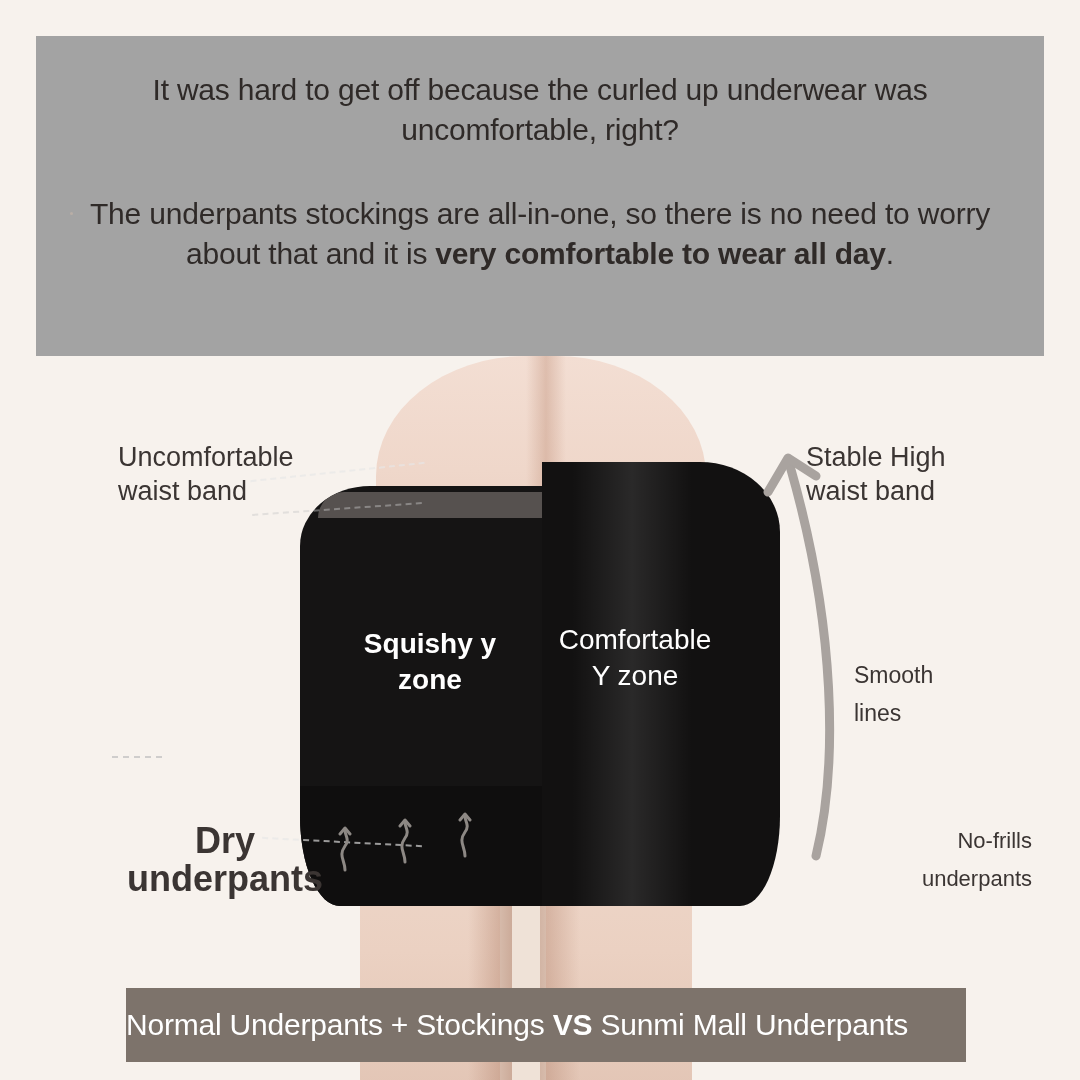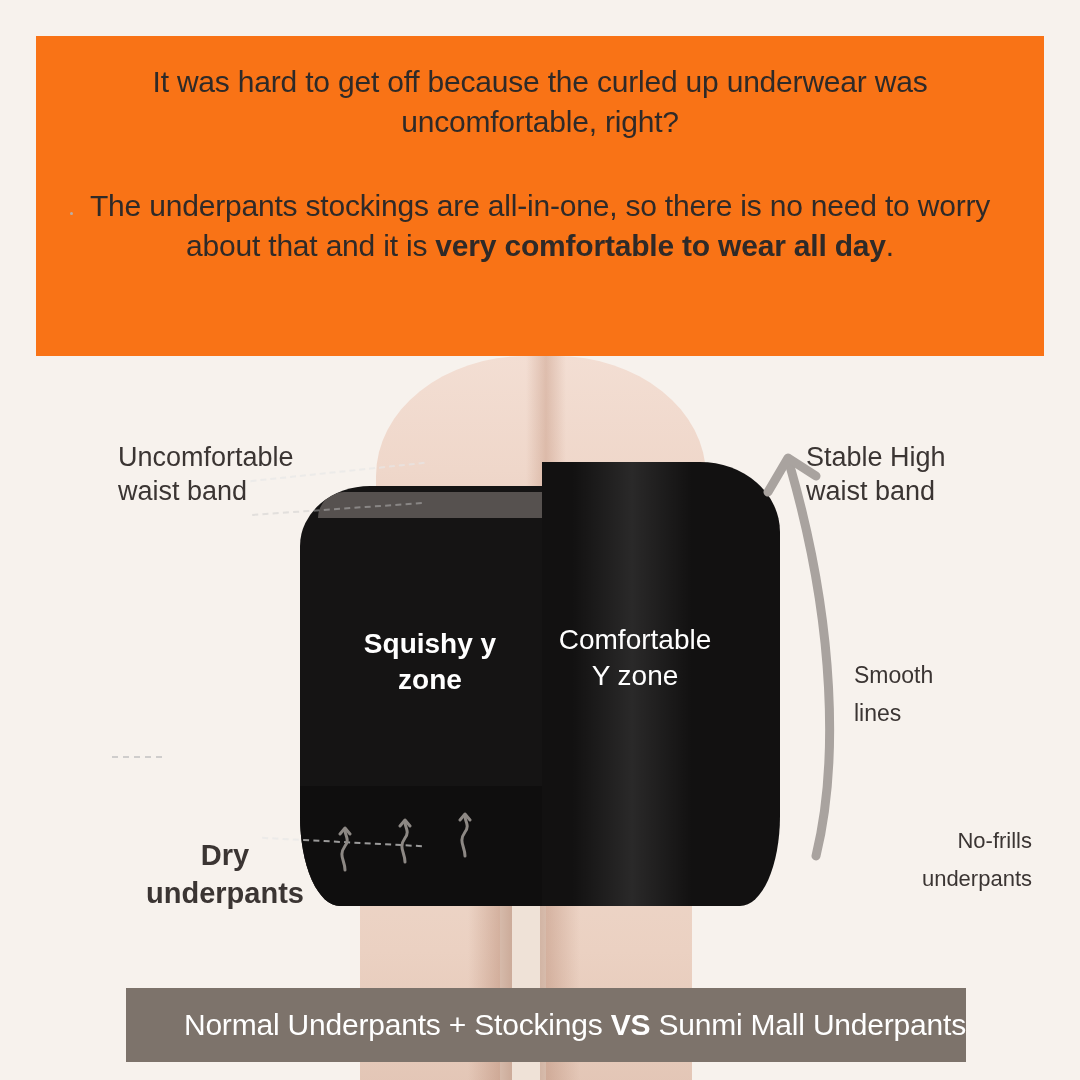--- a/index.html
+++ b/index.html
@@ -21,23 +21,23 @@
     overflow: hidden;
   }
 
   
   .copy-card {
     position: absolute;
     left: 36px;
     top: 36px;
     width: 1008px;
     height: 320px;
-    background: #f97316;
+    background: #a3a3a3;
     box-sizing: border-box;
-    padding: 26px 40px 0 40px;
+    padding: 34px 40px 0 40px;
     text-align: center;
   }
   .copy-line {
     color: #2f2a28;
     font-size: 30px;
     line-height: 40px;
     letter-spacing: -0.2px;
   }
   .copy-block-1 { margin: 0 0 44px 0; }
   .copy-block-2 { margin: 0; }
@@ -237,38 +237,38 @@
   }
   .lbl-white {
     position: absolute;
     color: #ffffff;
     font-size: 28px;
     line-height: 36px;
     text-align: center;
   }
 
   .lbl-uncomfortable { left: 118px; top: 84px; }
-  .lbl-dry { left: 120px; top: 480px; width: 210px; text-align: center; font-weight: bold; font-size: 29px; line-height: 38px; }
+  .lbl-dry { left: 120px; top: 466px; width: 210px; text-align: center; font-weight: bold; font-size: 36px; line-height: 38px; }
   .lbl-stable { left: 806px; top: 84px; }
   .lbl-smooth { left: 854px; top: 300px; font-size: 23px; line-height: 38px; }
   .lbl-nofrills { left: 872px; top: 466px; width: 160px; text-align: right; font-weight: normal; font-size: 22px; line-height: 38px; }
   .lbl-squishy { left: 350px; top: 270px; width: 160px; font-weight: bold; }
   .lbl-comfort { left: 530px; top: 266px; width: 210px; }
 
   
   .banner {
     position: absolute;
     left: 126px;
     top: 988px;
     width: 840px;
     height: 74px;
     background: #7d736b;
     display: flex;
     align-items: center;
-    justify-content: flex-end;
+    justify-content: flex-start;
   }
   .banner-text {
     color: #ffffff;
     font-size: 30px;
     letter-spacing: -0.2px;
   }
   .banner-text .vs { font-weight: bold; }
 </style>
 </head>
 <body>

